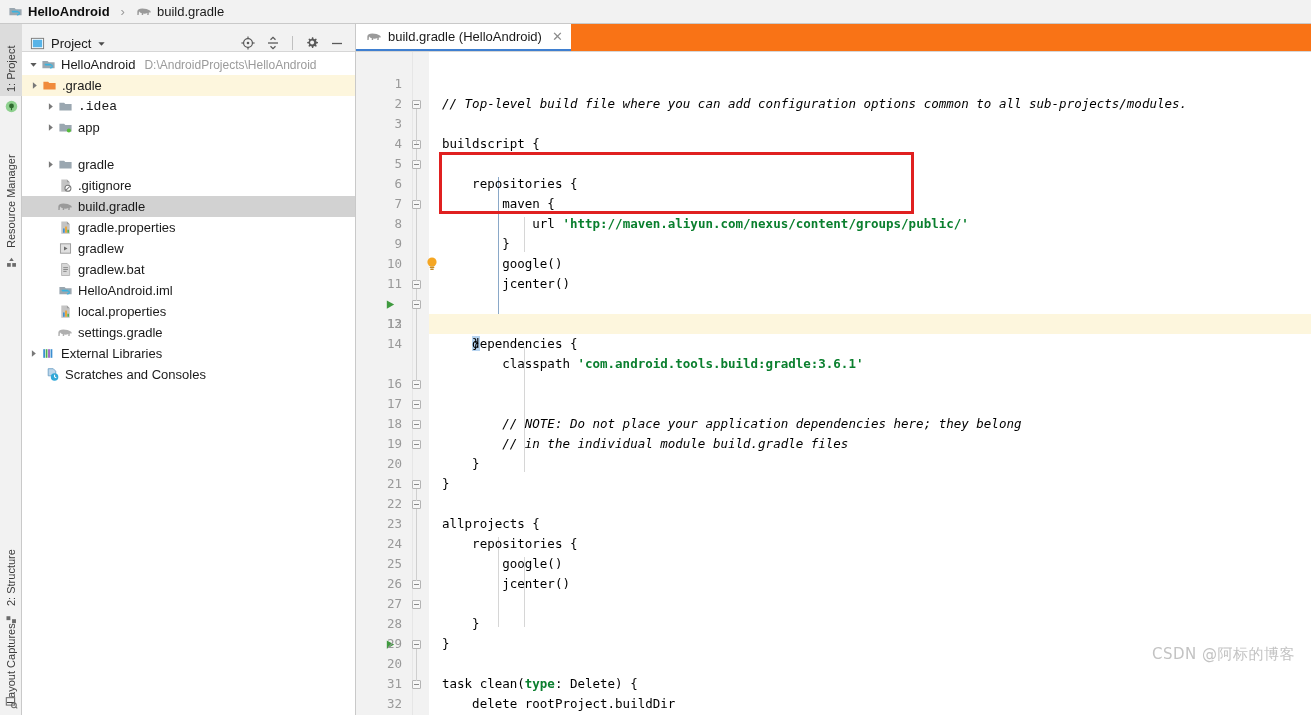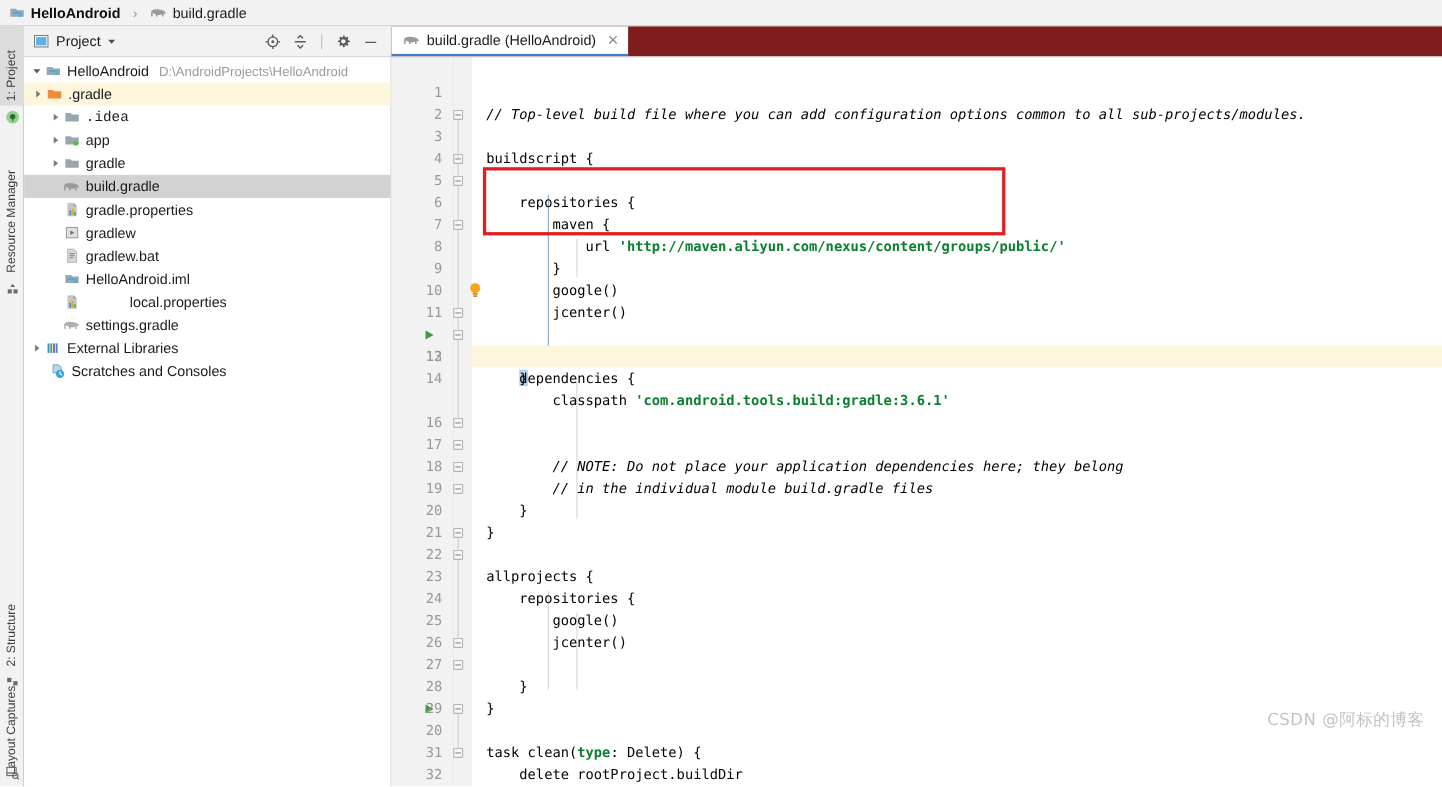--- a/index.html
+++ b/index.html
@@ -38,21 +38,21 @@
   }
   .vtab.sel{background:#dcdcdc;}
   .strip-ico{position:absolute;left:5px;width:13px;height:13px;}
 
   
   .proj{
     position:absolute;left:22px;top:24px;width:334px;height:691px;
     background:#ffffff;border-right:1px solid #c9c9c9;box-sizing:border-box;
   }
   .proj-head{
-    height:28px;display:flex;align-items:center;
+    height:28px;display:flex;align-items:flex-end;
     background:#f2f2f2;border-bottom:1px solid #d6d6d6;
     padding:0 4px 0 8px;box-sizing:border-box;
   }
   .proj-title{display:flex;align-items:center;gap:6px;font-size:13px;}
   .proj-tools{margin-left:auto;display:flex;align-items:center;gap:9px;padding-right:6px;}
   .tb-ico{width:16px;height:16px;display:block;cursor:default;}
   .tb-divider{width:1px;height:14px;background:#c0c0c0;margin:0 2px;}
 
   .tree{padding-top:2px;font-size:13px;}
   .row{
@@ -66,21 +66,21 @@
   .ico{width:16px;height:16px;flex:0 0 16px;margin-right:5px;display:flex;align-items:center;justify-content:center;}
   .label{font-size:13px;color:#1a1a1a;}
   .subpath{font-size:12px;color:#9b9b9b;margin-left:9px;}
 
   
   .editor{
     position:absolute;left:356px;top:24px;width:955px;height:691px;
     background:#ffffff;box-sizing:border-box;
   }
   .tabbar{
-    height:28px;background:#7f1d1d;border-bottom:1px solid #d6d6d6;
+    height:28px;background:#f97316;border-bottom:1px solid #d6d6d6;
     display:flex;align-items:flex-end;box-sizing:border-box;
   }
   .etab{
     height:27px;display:flex;align-items:center;gap:6px;
     padding:0 8px 0 10px;background:#ffffff;
     border-bottom:2px solid #3f7fd0;box-sizing:border-box;font-size:13px;
   }
   .etab-close{color:#8c8c8c;font-size:13px;margin-left:4px;}
 
   .codearea{position:absolute;left:0;top:28px;width:955px;height:663px;overflow:hidden;}
@@ -316,34 +316,45 @@
         </span>
         <span class="ico">
           <svg width="15" height="15" viewBox="0 0 16 16">
             <path d="M1.5 4 L6.5 4 L7.8 5.4 L14.5 5.4 L14.5 12.2 L1.5 12.2 Z" fill="#9aa7b0"></path>
             <circle cx="11.6" cy="11.2" r="2.2" fill="#56bb3a"></circle>
           </svg>
         </span>
         <span class="label">app</span>
       </div>
 
-      <div class="row" style="padding-left:22px;">
+      <div class="row" style="padding-left:22px;margin-top:16px;">
         <span class="arrow">
           <svg width="9" height="9" viewBox="0 0 10 10">
               <polygon points="3.2,1.5 3.2,8.5 7.6,5" fill="#787878"></polygon>
             </svg>
         </span>
         <span class="ico">
           <svg width="15" height="15" viewBox="0 0 16 16">
             <path d="M1.5 4 L6.5 4 L7.8 5.4 L14.5 5.4 L14.5 12.2 L1.5 12.2 Z" fill="#9aa7b0"></path>
           </svg>
         </span>
         <span class="label">gradle</span>
       </div>
 
+      <div class="row" style="padding-left:35px;">
+        <span class="ico">
+          <svg width="15" height="15" viewBox="0 0 16 16">
+            <path d="M3.5 1.6 h6 l3 3 v10 h-9 Z" fill="#c4c4c4"></path>
+            <path d="M9.5 1.6 v3 h3 Z" fill="#9c9c9c"></path>
+            <circle cx="10.6" cy="11" r="3.2" fill="#ffffff" stroke="#7a7a7a" stroke-width="1.1"></circle>
+            <line x1="8.5" y1="13" x2="12.7" y2="9" stroke="#7a7a7a" stroke-width="1.1"></line>
+          </svg>
+        </span>
+        <span class="label">.gitignore</span>
+      </div>
 
       <div class="row hl-grey" style="padding-left:35px;">
         <span class="ico">
           <svg width="16" height="14" viewBox="0 0 18 14">
             <path d="M1.5 6.5 C1.5 4 4 3 7 3 C10.5 3 13.5 3.8 15.5 5.2 C16.6 6 16.9 7.2 16.2 7.6 C15.6 8 15 7.4 14.6 7 L14.2 10.5 L12.6 10.5 L12.8 8.2 C11.6 8.8 9.8 9 8.2 8.8 L8 10.5 L6.4 10.5 L6.6 8.4 C5.2 8 4 7.2 3.4 6.2 L3 10.5 L1.5 10.5 Z" fill="#9a9a9a"></path>
           </svg>
         </span>
         <span class="label">build.gradle</span>
       </div>
 
@@ -386,21 +397,21 @@
         <span class="ico">
           <svg width="15" height="15" viewBox="0 0 16 16">
             <path d="M1.5 4.2 L7 4.2 L8.3 5.6 L14.5 5.6 L14.5 12 L1.5 12 Z" fill="#9aa7b0"></path>
             <rect x="4" y="7.2" width="6.4" height="1.3" fill="#39b3e0"></rect>
             <path d="M4.5 8.5 h6 a1.5 1.5 0 0 1 0 3 h-1" fill="none" stroke="#39b3e0" stroke-width="1.3"></path>
           </svg>
         </span>
         <span class="label">HelloAndroid.iml</span>
       </div>
 
-      <div class="row" style="padding-left:35px;gap:40px;">
+      <div class="row" style="padding-left:35px;">
         <span class="ico">
           <svg width="15" height="15" viewBox="0 0 16 16">
             <path d="M3.5 1.6 h6 l3 3 v10 h-9 Z" fill="#c4c4c4"></path>
             <path d="M9.5 1.6 v3 h3 Z" fill="#9c9c9c"></path>
             <rect x="5.4" y="9" width="1.7" height="4.6" fill="#3b8ed0"></rect>
             <rect x="7.7" y="7" width="1.7" height="6.6" fill="#f0a020"></rect>
             <rect x="10" y="10.4" width="1.7" height="3.2" fill="#4fae4f"></rect>
           </svg>
         </span>
         <span class="label">local.properties</span>

